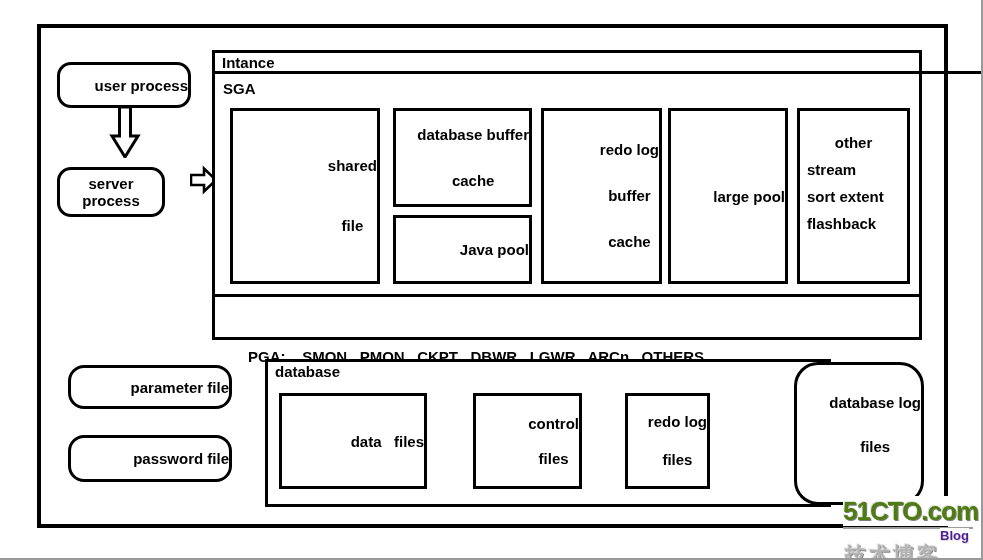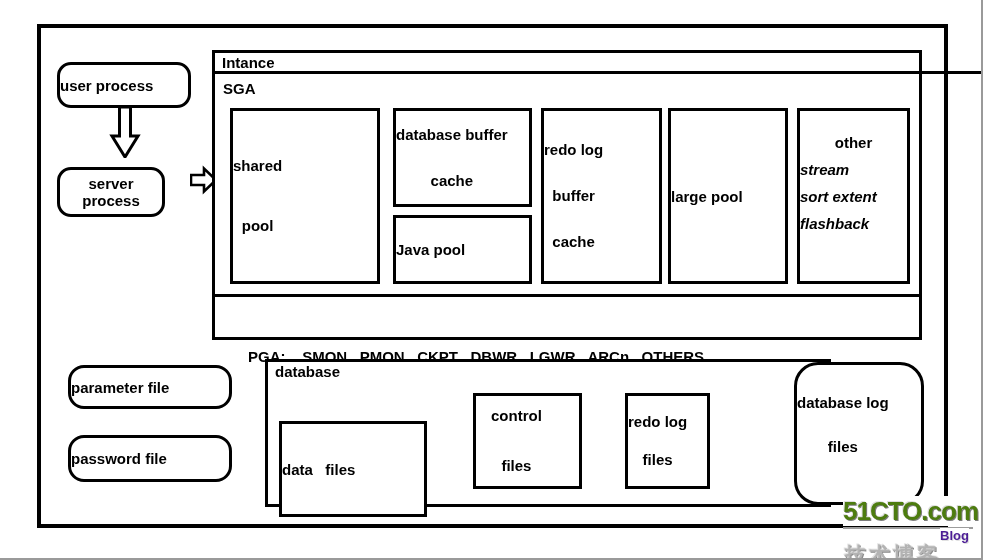--- a/index.html
+++ b/index.html
@@ -15,21 +15,21 @@
     box-sizing:border-box;
     border-right:2px solid #9a9a9a;
     border-bottom:2px solid #9a9a9a;
     color:#000;
   }
   .abs{position:absolute;box-sizing:border-box;}
   .box{border:3px solid #000;background:#fff;}
   .outer{border:4px solid #000;}
   .rounded{border-radius:16px;}
   .txt{font-weight:bold;font-size:15px;color:#000;}
-  .cflex{display:flex;align-items:center;justify-content:flex-start;text-align:center;}
+  .cflex{display:flex;align-items:center;justify-content:flex-end;text-align:center;}
   .lines{white-space:pre-line;}
   .pre{white-space:pre;}
   .divider{background:#000;}
   .corner-label{position:absolute;left:7px;top:1px;font-weight:bold;font-size:15px;}
   
   .wm-brand{
     font-size:26px;font-weight:bold;letter-spacing:-1px;
     color:#4d7c0f;background:#fff;
     text-shadow:-1px -1px 0 #dedede,1px 1px 0 #7d7d7d;
     line-height:30px;
@@ -70,21 +70,21 @@
   <div class="abs box" style="left:212px;top:50px;width:710px;height:290px;">
 
     <div class="abs" style="left:0;top:0;width:808px;height:21px;border-bottom:3px solid #000;">
       <span class="corner-label">Intance</span>
     </div>
 
     <div class="abs txt" style="left:8px;top:27px;">SGA</div>
 
     <div class="abs box cflex txt lines" style="left:15px;top:55px;width:150px;height:176px;line-height:60px;">
       <span>shared
-pool</span>
+file</span>
     </div>
 
     <div class="abs box cflex txt lines" style="left:178px;top:55px;width:139px;height:99px;line-height:46px;">
       <span>database buffer
 cache</span>
     </div>
 
     <div class="abs box cflex txt" style="left:178px;top:162px;width:139px;height:69px;">
       <span>Java pool</span>
     </div>
@@ -94,21 +94,21 @@
 buffer
 cache</span>
     </div>
 
     <div class="abs box cflex txt" style="left:453px;top:55px;width:120px;height:176px;">
       <span>large pool</span>
     </div>
 
     <div class="abs box txt" style="left:582px;top:55px;width:113px;height:176px;padding-top:18px;line-height:27px;">
       <div style="text-align:center;">other</div>
-      <div class="lines" style="font-style:italic;">stream
+      <div class="lines" style="padding-left:7px;">stream
 sort extent
 flashback</div>
     </div>
 
     <div class="abs divider" style="left:0;top:241px;width:704px;height:3px;"></div>
 
     <div class="abs txt pre" style="left:0;top:244px;width:648px;height:40px;line-height:40px;padding-left:8px;">
       <span>PGA:</span><span class="pre">    </span><span>SMON   PMON   CKPT   DBWR   LGWR   ARCn   OTHERS</span>
     </div>
   </div>
@@ -117,25 +117,25 @@
     <span>parameter file</span>
   </div>
 
   <div class="abs box rounded cflex txt" style="left:68px;top:435px;width:164px;height:47px;">
     <span>password file</span>
   </div>
 
   <div class="abs box" style="left:265px;top:359px;width:566px;height:148px;">
     <span class="corner-label">database</span>
 
-    <div class="abs box cflex txt pre" style="left:11px;top:31px;width:148px;height:96px;margin-top:28px;">
+    <div class="abs box cflex txt pre" style="left:11px;top:31px;width:148px;height:96px;">
       <span class="pre">data   files</span>
     </div>
 
-    <div class="abs box cflex txt lines" style="left:205px;top:31px;width:109px;height:96px;line-height:50px;padding-left:15px;">
+    <div class="abs box cflex txt lines" style="left:205px;top:31px;width:109px;height:96px;line-height:35px;padding-left:15px;">
       <span>control
 files</span>
     </div>
 
     <div class="abs box cflex txt lines" style="left:357px;top:31px;width:85px;height:96px;line-height:38px;">
       <span>redo log
 files</span>
     </div>
   </div>
 

